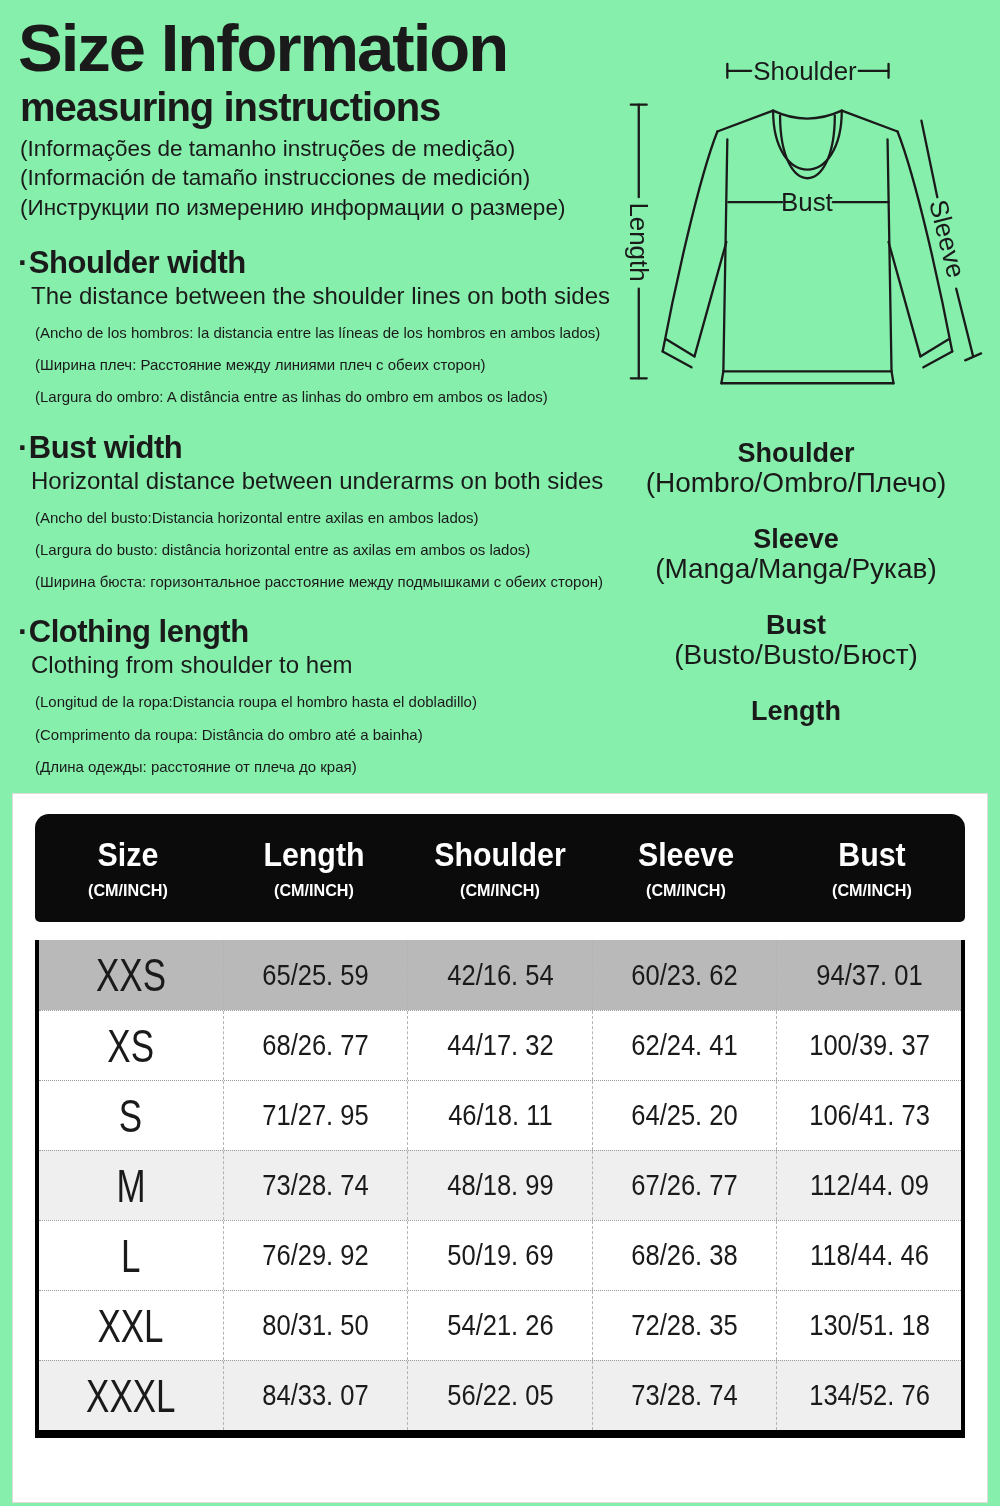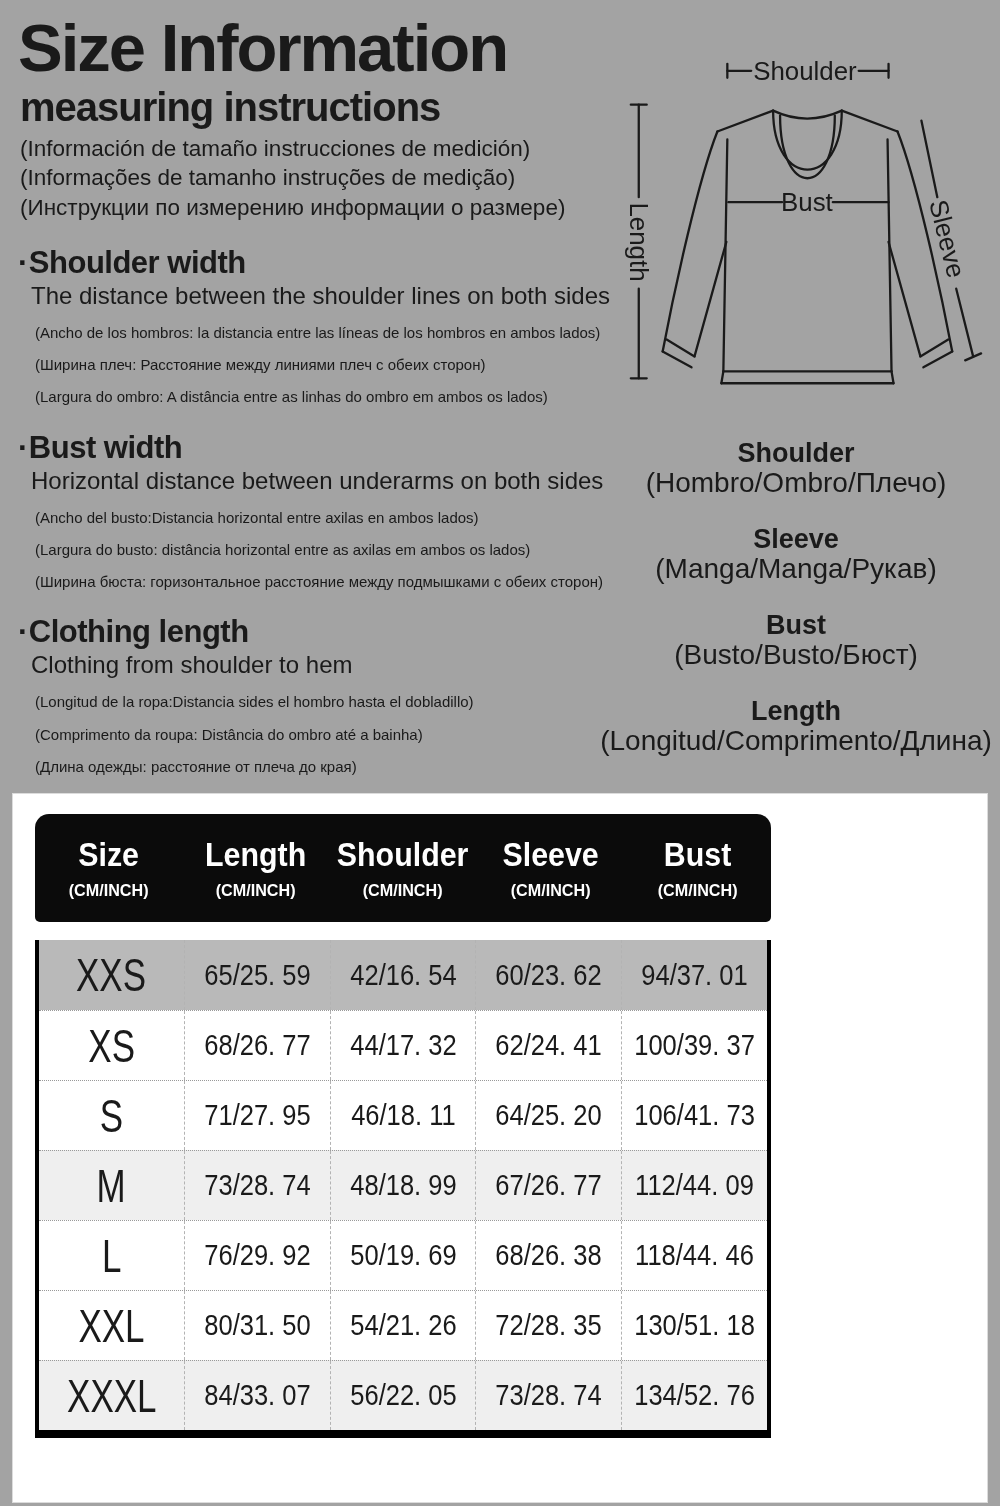--- a/index.html
+++ b/index.html
@@ -1,18 +1,18 @@
 <!DOCTYPE html>
 <html lang="en"><head>
 <meta charset="utf-8">
 <style>
   * { box-sizing: border-box; margin: 0; padding: 0; }
   html, body { background: #ffffff; }
   body { font-family: "Liberation Sans", sans-serif; color: #1a1a1a; }
-  .page { position: relative; width: 1000px; height: 1506px; background: #a3a3a3; overflow: hidden; }
+  .page { position: relative; width: 1000px; height: 1506px; background: #86efac; overflow: hidden; }
 
   
   .left-col { position: absolute; left: 18px; top: 14px; width: 600px; }
   .intro h1 { font-size: 67px; font-weight: bold; line-height: 1.02; letter-spacing: -2px; }
   .intro h2 { font-size: 40px; font-weight: bold; letter-spacing: -1px; margin: 3px 0 5px 2px; }
   .intro .intro-trans { font-size: 22.5px; line-height: 1.25; margin: 1px 0 1px 2px; }
 
   .measure-sec { margin-top: 23px; width: 600px; }
   .measure-sec h3 { font-size: 31px; font-weight: bold; letter-spacing: -0.5px; margin-bottom: 1px; }
   .measure-sec h3 .bullet { font-size: 31px; margin-right: 1px; }
@@ -27,21 +27,21 @@
 
   
   .legend { position: absolute; left: 600px; top: 438px; width: 392px; text-align: center; }
   .legend-item { margin-bottom: 26px; }
   .legend-term { font-size: 27px; font-weight: bold; line-height: 30px; }
   .legend-trans { font-size: 28px; line-height: 30px; }
 
   
   .table-card { position: absolute; left: 12px; top: 793px; width: 976px; height: 710px;
                 border: 1px solid #dcdcdc; background: #fff; }
-  .size-table { position: absolute; left: 22px; top: 20px; width: 736px; }
+  .size-table { position: absolute; left: 22px; top: 20px; width: 930px; }
   .thead { display: flex; height: 108px; background: #0b0b0b; color: #fff;
            border-radius: 14px 14px 5px 5px; align-items: center; }
   .th { flex: 1; text-align: center; }
   .th-label { font-size: 33px; font-weight: bold; transform: scaleX(0.92); }
   .th-unit { font-size: 17px; font-weight: bold; margin-top: 7px; transform: scaleX(0.95); }
   .tbody { margin-top: 18px; border-left: 4px solid #000; border-right: 4px solid #000;
            border-bottom: 8px solid #000; }
   .trow { display: flex; height: 70px; background: #fff; }
   .trow + .trow { border-top: 1px dotted #999; }
   .row-first { background: #b9b9b9; }
@@ -53,22 +53,22 @@
 </style>
 </head>
 <body>
 
 <div class="page">
 
   <div class="left-col">
     <div class="intro">
       <h1>Size Information</h1>
       <h2>measuring instructions</h2>
+      <p class="intro-trans">(Informações de tamanho instruções de medição)</p>
       <p class="intro-trans">(Información de tamaño instrucciones de medición)</p>
-      <p class="intro-trans">(Informações de tamanho instruções de medição)</p>
       <p class="intro-trans">(Инструкции по измерению информации о размере)</p>
     </div>
 
     <section class="measure-sec">
       <h3><span class="bullet">·</span><span>Shoulder width</span></h3>
       <p class="desc">The distance between the shoulder lines on both sides</p>
       <p class="small">(Ancho de los hombros: la distancia entre las líneas de los hombros en ambos lados)</p>
       <p class="small">(Ширина плеч: Расстояние между линиями плеч с обеих сторон)</p>
       <p class="small">(Largura do ombro: A distância entre as linhas do ombro em ambos os lados)</p>
     </section>
@@ -77,21 +77,21 @@
       <h3><span class="bullet">·</span><span>Bust width</span></h3>
       <p class="desc">Horizontal distance between underarms on both sides</p>
       <p class="small">(Ancho del busto:Distancia horizontal entre axilas en ambos lados)</p>
       <p class="small">(Largura do busto: distância horizontal entre as axilas em ambos os lados)</p>
       <p class="small">(Ширина бюста: горизонтальное расстояние между подмышками с обеих сторон)</p>
     </section>
 
     <section class="measure-sec">
       <h3><span class="bullet">·</span><span>Clothing length</span></h3>
       <p class="desc">Clothing from shoulder to hem</p>
-      <p class="small">(Longitud de la ropa:Distancia sides el hombro hasta el dobladillo)</p>
+      <p class="small">(Longitud de la ropa:Distancia roupa el hombro hasta el dobladillo)</p>
       <p class="small">(Comprimento da roupa: Distância do ombro até a bainha)</p>
       <p class="small">(Длина одежды: расстояние от плеча до края)</p>
     </section>
   </div>
 
   <div class="diagram">
     <svg viewBox="0 0 392 412">
 
       <g class="stroke">
         <line x1="127" y1="36" x2="127" y2="50"></line>
@@ -154,21 +154,20 @@
     <div class="legend-item">
       <div class="legend-term">Sleeve</div>
       <div class="legend-trans">(Manga/Manga/Рукав)</div>
     </div>
     <div class="legend-item">
       <div class="legend-term">Bust</div>
       <div class="legend-trans">(Busto/Busto/Бюст)</div>
     </div>
     <div class="legend-item">
       <div class="legend-term">Length</div>
-      <div class="legend-trans">(Longitud/Comprimento/Длина)</div>
     </div>
   </div>
 
   <div class="table-card">
     <div class="size-table">
       <div class="thead">
         <div class="th">
           <div class="th-label">Size</div>
           <div class="th-unit">(CM/INCH)</div>
         </div>

